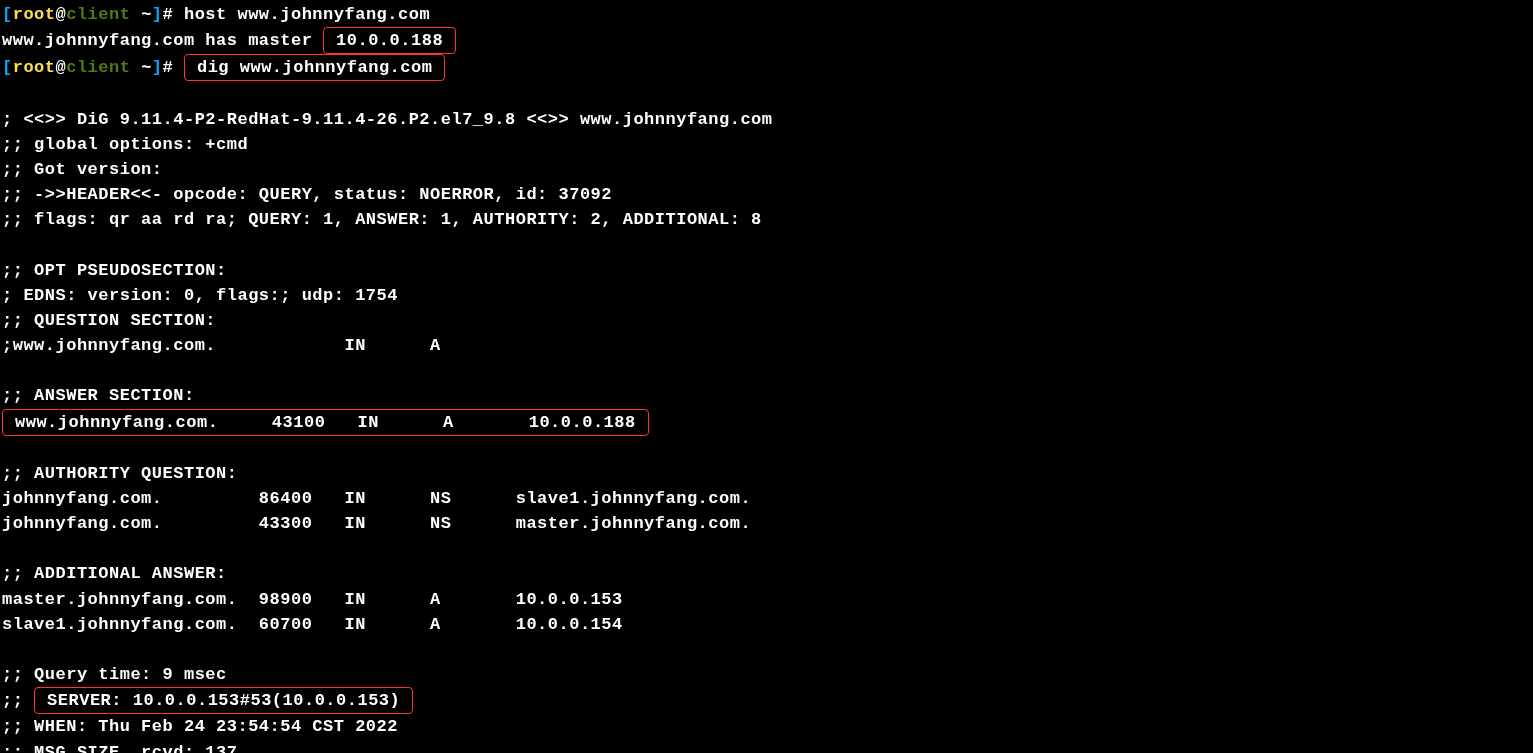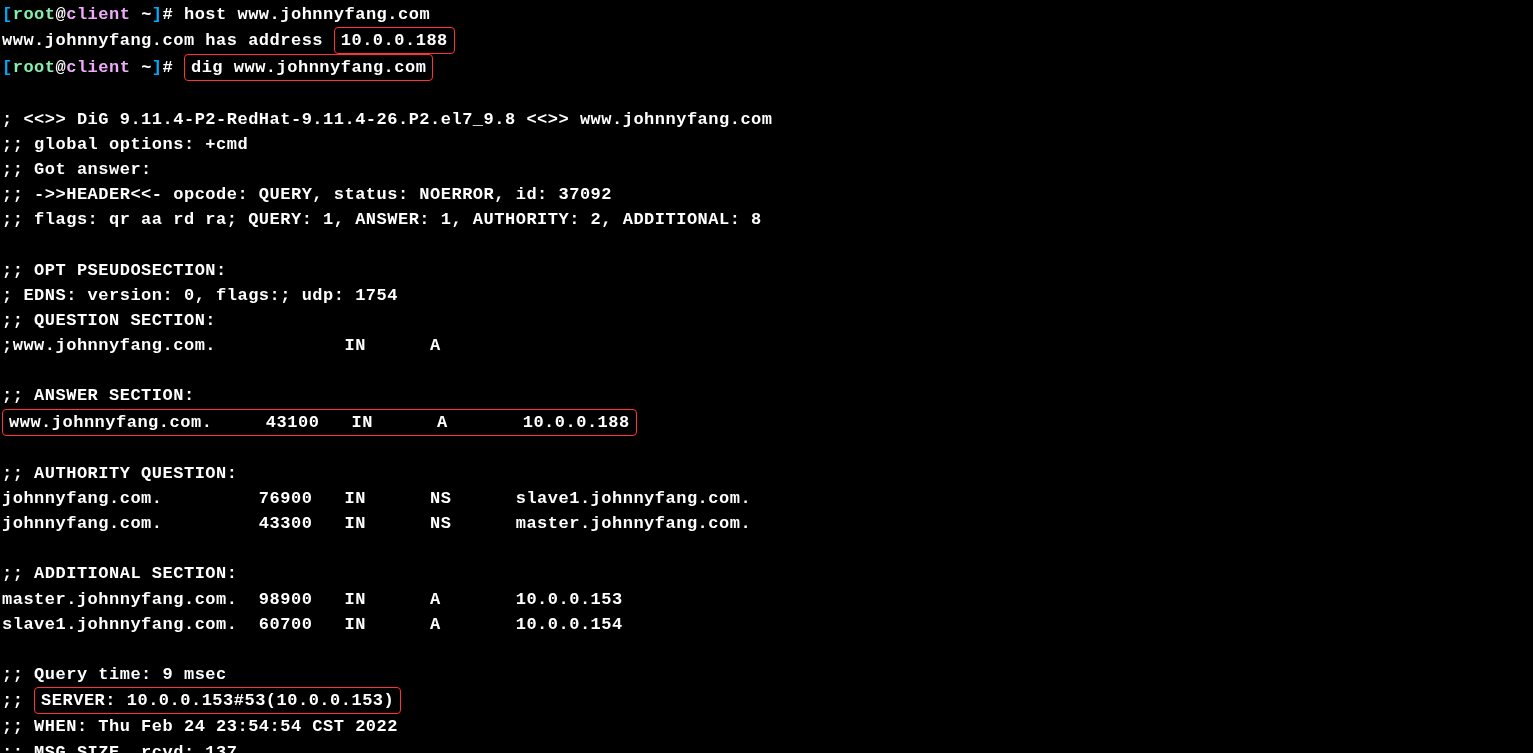--- a/index.html
+++ b/index.html
@@ -7,62 +7,62 @@
       color: #ffffff;
       font-family: 'Consolas', 'Monaco', 'Courier New', monospace;
       font-size: 17px;
       font-weight: bold;
       margin: 0;
       padding: 2px;
       line-height: 1.48;
       letter-spacing: 0.5px;
     }
     .prompt-open { color: #00aaff; }
-    .prompt-user { color: #86efac; }
+    .prompt-user { color: #fde047; }
     .prompt-at { color: #ffffff; }
-    .prompt-host { color: #f0abfc; }
+    .prompt-host { color: #4d7c0f; }
     .prompt-path { color: #ffffff; }
     .prompt-close { color: #00aaff; }
     .prompt-hash { color: #ffffff; }
     .highlight-box {
       border: 1px solid #ff3333;
       border-radius: 4px;
-      padding: 0 6px;
+      padding: 0 12px;
       display: inline-block;
     }
     .terminal-line {
       white-space: pre;
       min-height: 1.48em;
     }
   </style>
 </head>
 <body>
 
 <div class="terminal-line"><span class="prompt-open">[</span><span class="prompt-user">root</span><span class="prompt-at">@</span><span class="prompt-host">client</span><span class="prompt-path"> ~</span><span class="prompt-close">]</span><span class="prompt-hash"># </span><span>host www.johnnyfang.com</span></div>
-<div class="terminal-line"><span>www.johnnyfang.com has address </span><span class="highlight-box">10.0.0.188</span></div>
+<div class="terminal-line"><span>www.johnnyfang.com has master </span><span class="highlight-box">10.0.0.188</span></div>
 <div class="terminal-line"><span class="prompt-open">[</span><span class="prompt-user">root</span><span class="prompt-at">@</span><span class="prompt-host">client</span><span class="prompt-path"> ~</span><span class="prompt-close">]</span><span class="prompt-hash"># </span><span class="highlight-box">dig www.johnnyfang.com</span></div>
 <div class="terminal-line"> </div>
 <div class="terminal-line">; &lt;&lt;&gt;&gt; DiG 9.11.4-P2-RedHat-9.11.4-26.P2.el7_9.8 &lt;&lt;&gt;&gt; www.johnnyfang.com</div>
 <div class="terminal-line">;; global options: +cmd</div>
-<div class="terminal-line">;; Got answer:</div>
+<div class="terminal-line">;; Got version:</div>
 <div class="terminal-line">;; -&gt;&gt;HEADER&lt;&lt;- opcode: QUERY, status: NOERROR, id: 37092</div>
 <div class="terminal-line">;; flags: qr aa rd ra; QUERY: 1, ANSWER: 1, AUTHORITY: 2, ADDITIONAL: 8</div>
 <div class="terminal-line"> </div>
 <div class="terminal-line">;; OPT PSEUDOSECTION:</div>
 <div class="terminal-line">; EDNS: version: 0, flags:; udp: 1754</div>
 <div class="terminal-line">;; QUESTION SECTION:</div>
 <div class="terminal-line">;www.johnnyfang.com.            IN      A</div>
 <div class="terminal-line"> </div>
 <div class="terminal-line">;; ANSWER SECTION:</div>
 <div class="terminal-line"><span class="highlight-box">www.johnnyfang.com.     43100   IN      A       10.0.0.188</span></div>
 <div class="terminal-line"> </div>
 <div class="terminal-line">;; AUTHORITY QUESTION:</div>
-<div class="terminal-line">johnnyfang.com.         76900   IN      NS      slave1.johnnyfang.com.</div>
+<div class="terminal-line">johnnyfang.com.         86400   IN      NS      slave1.johnnyfang.com.</div>
 <div class="terminal-line">johnnyfang.com.         43300   IN      NS      master.johnnyfang.com.</div>
 <div class="terminal-line"> </div>
-<div class="terminal-line">;; ADDITIONAL SECTION:</div>
+<div class="terminal-line">;; ADDITIONAL ANSWER:</div>
 <div class="terminal-line">master.johnnyfang.com.  98900   IN      A       10.0.0.153</div>
 <div class="terminal-line">slave1.johnnyfang.com.  60700   IN      A       10.0.0.154</div>
 <div class="terminal-line"> </div>
 <div class="terminal-line">;; Query time: 9 msec</div>
 <div class="terminal-line"><span>;; </span><span class="highlight-box">SERVER: 10.0.0.153#53(10.0.0.153)</span></div>
 <div class="terminal-line">;; WHEN: Thu Feb 24 23:54:54 CST 2022</div>
 <div class="terminal-line">;; MSG SIZE  rcvd: 137</div>
 
 </body></html>

